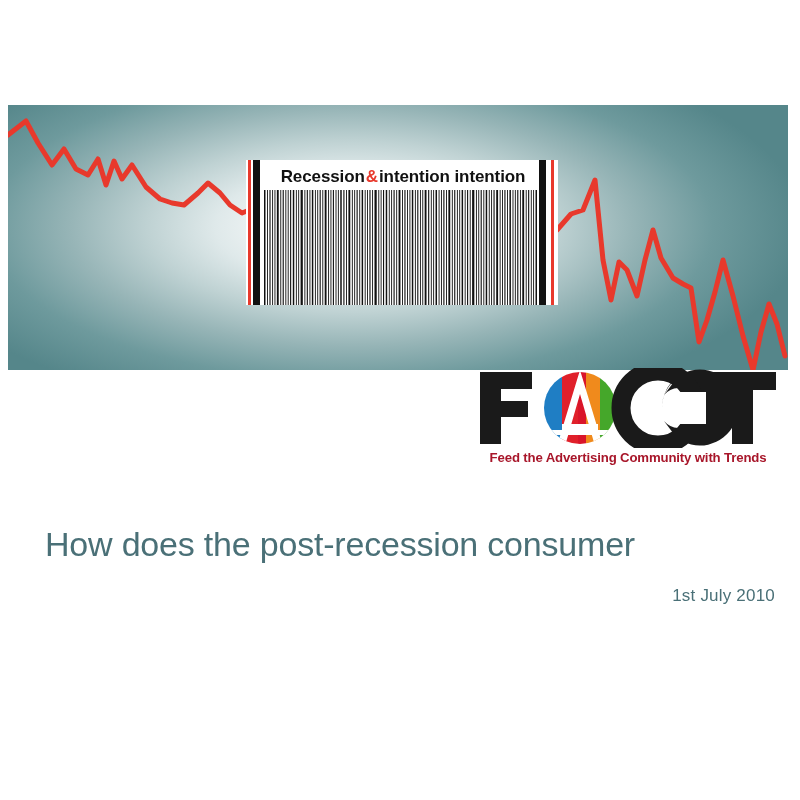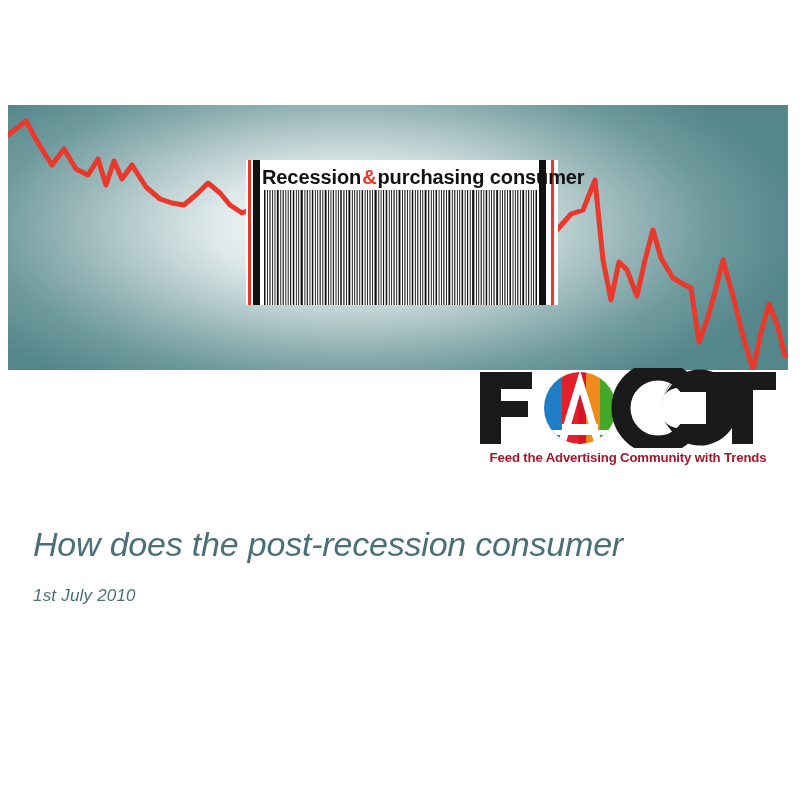--- a/index.html
+++ b/index.html
@@ -55,24 +55,24 @@
     height: 145px;
   }
   .barcode-label {
     position: absolute;
     left: 16px;
     top: 4px;
     right: 14px;
     height: 26px;
     display: flex;
     align-items: center;
-    justify-content: space-between;
+    justify-content: center;
     font-family: "Liberation Sans", sans-serif;
     font-weight: 700;
-    font-size: 20px;
+    font-size: 17px;
     letter-spacing: -0.1px;
     color: #111111;
     white-space: nowrap;
   }
   .barcode-label .amp { color: #e8392c; padding: 0 1px; }
   .barcode-bars {
     position: absolute;
     left: 0;
     top: 0;
     width: 100%;
@@ -104,42 +104,42 @@
     font-weight: 600;
     font-size: 13.2px;
     color: #a8162a;
     letter-spacing: -0.15px;
     white-space: nowrap;
   }
 
   
   .title-block {
     position: absolute;
-    left: 33px;
+    left: 45px;
     top: 522px;
     width: 730px;
-    font-style: italic;
   }
   .slide-title {
     font-family: "Liberation Sans", sans-serif;
     font-weight: 400;
     font-size: 34px;
     line-height: 44px;
     color: #4a7077;
     letter-spacing: -0.2px;
     margin: 0;
   }
   .slide-title .line { display: block; }
   .slide-date {
     margin-top: 20px;
     font-family: "Liberation Sans", sans-serif;
     font-weight: 400;
     font-size: 17px;
     color: #4a7077;
     letter-spacing: 0.2px;
+    text-align: right;
   }
 </style>
 </head>
 <body>
 
 <div class="slide">
 
   <div class="banner">
     <svg class="banner-svg" viewBox="0 0 780 265" preserveAspectRatio="none">
       <g transform="translate(0,8)">
@@ -264,21 +264,21 @@
           <rect x="279.75" y="30" width="0.90" height="115"></rect>
           <rect x="282.10" y="30" width="1.12" height="115"></rect>
           <rect x="284.82" y="30" width="0.90" height="115"></rect>
           <rect x="287.16" y="30" width="0.90" height="115"></rect>
           <rect x="289.51" y="30" width="1.49" height="115"></rect>
         </g>
     </svg>
     <div class="barcode-label">
       <span>Recession </span>
         <span class="amp">&amp;</span>
-        <span> purchasing consumer</span>
+        <span> intention intention</span>
     </div>
   </div>
 
   <div class="fact-logo">
     <svg class="fact-mark" viewBox="0 0 304 80" preserveAspectRatio="xMidYMid meet">
 
       <g fill="#1a1a1a">
         <path d="M 4 4 H 56 V 21 H 25 V 33 H 52 V 49 H 25 V 76 H 4 Z"></path>
       </g>
 

